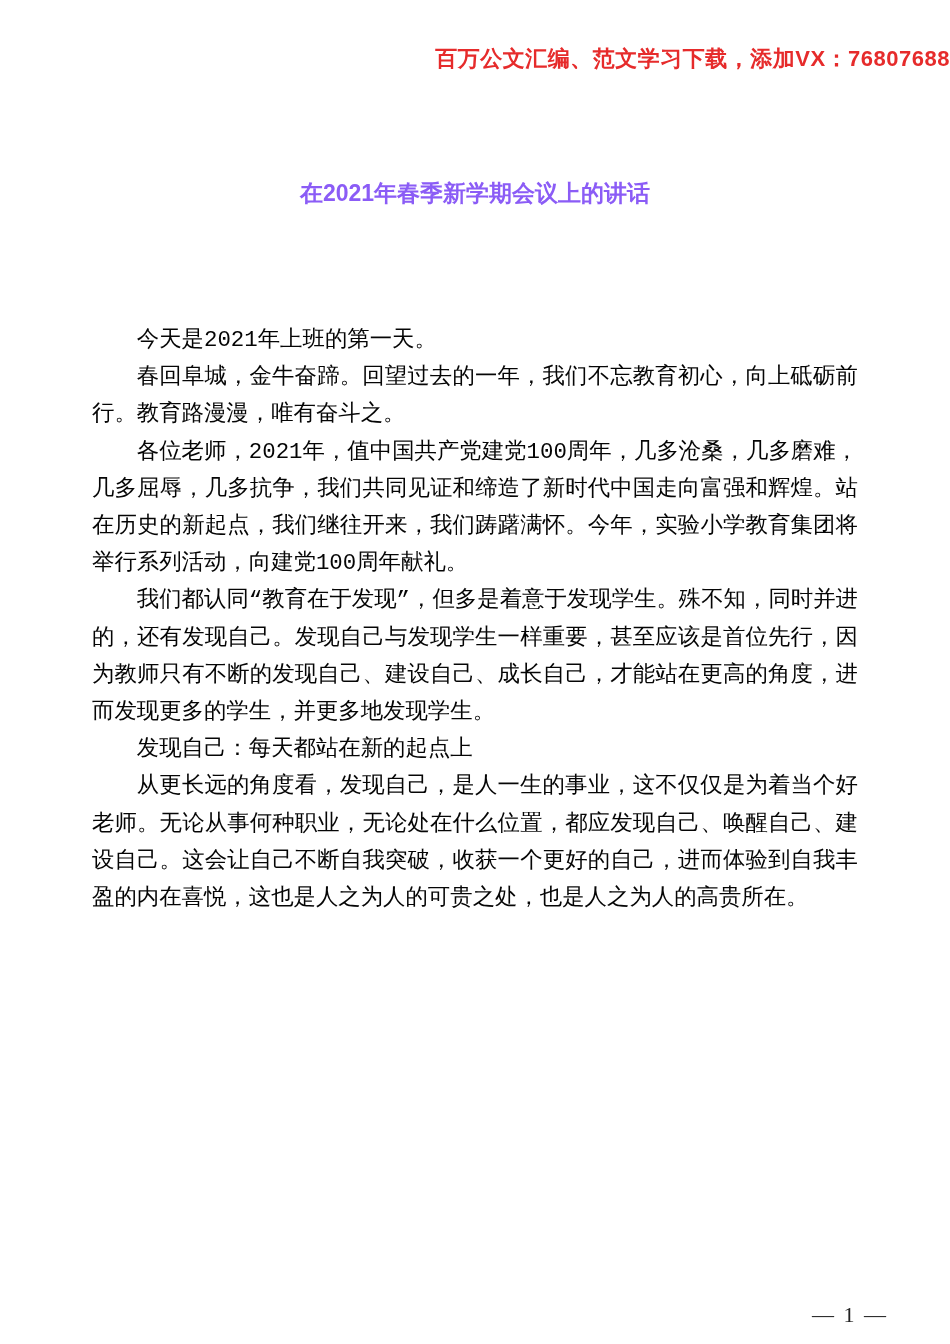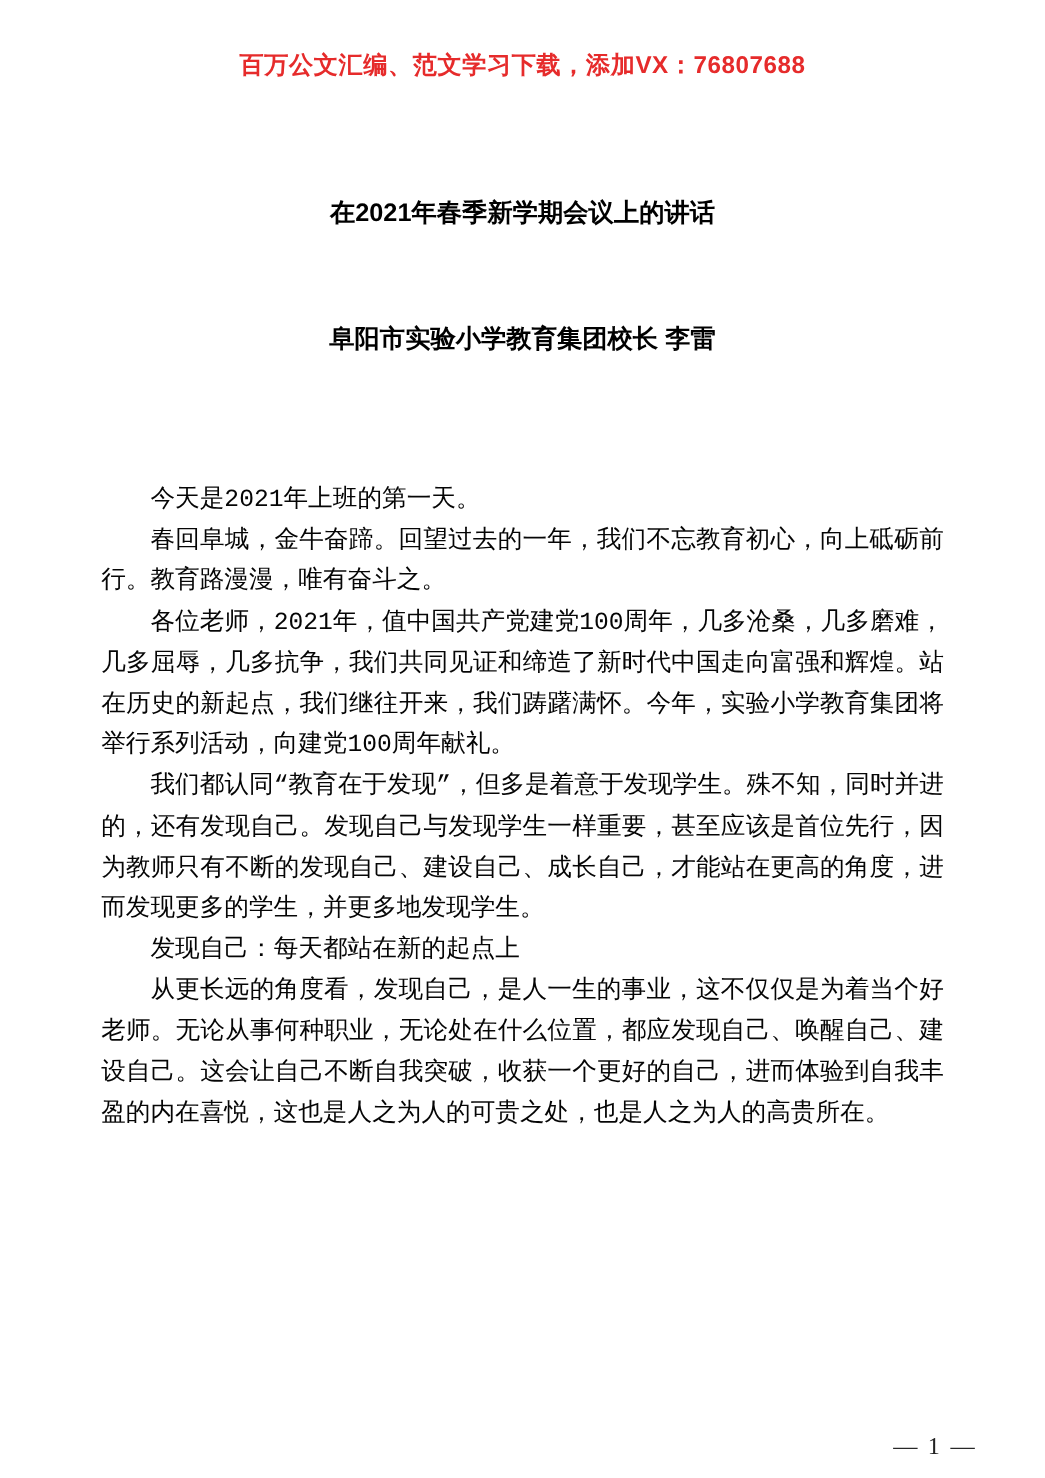--- a/index.html
+++ b/index.html
@@ -12,34 +12,34 @@
     width: 950px;
     height: 1344px;
     margin: 0 auto;
     background: #ffffff;
     overflow: hidden;
     font-family: "Liberation Sans", "DejaVu Sans", sans-serif;
     color: #000000;
   }
   .watermark {
     padding-top: 46px;
-    text-align: center;
+    text-align: right;
     color: #e62b2b;
     font-weight: 700;
     font-size: 22px;
     line-height: 26px;
     letter-spacing: 0.5px;
   }
   .title-block {
     margin-top: 26px;
     text-align: center;
     font-weight: 700;
     font-size: 23px;
     line-height: 38px;
-    color: #000000;
+    color: #8b5cf6;
     white-space: pre-wrap;
   }
   .body-text {
     width: 766px;
     margin: 34px 0 0 92px;
     font-size: 22.4px;
     line-height: 37.2px;
     text-align: justify;
     text-justify: inter-ideograph;
     color: #050505;
@@ -63,21 +63,20 @@
 </style>
 </head>
 <body>
 
 <div class="page">
 
   <div class="watermark">百万公文汇编、范文学习下载，添加VX：76807688</div>
 
   <div class="title-block">
     <div>在2021年春季新学期会议上的讲话</div>
-    <div>阜阳市实验小学教育集团校长 李雷</div>
   </div>
 
   <div class="body-text">
     <p>今天是2021年上班的第一天。</p>
     <p>春回阜城，金牛奋蹄。回望过去的一年，我们不忘教育初心，向上砥砺前行。教育路漫漫，唯有奋斗之。</p>
     <p>各位老师，2021年，值中国共产党建党100周年，几多沧桑，几多磨难，几多屈辱，几多抗争，我们共同见证和缔造了新时代中国走向富强和辉煌。站在历史的新起点，我们继往开来，我们踌躇满怀。今年，实验小学教育集团将举行系列活动，向建党100周年献礼。</p>
     <p>我们都认同“教育在于发现”，但多是着意于发现学生。殊不知，同时并进的，还有发现自己。发现自己与发现学生一样重要，甚至应该是首位先行，因为教师只有不断的发现自己、建设自己、成长自己，才能站在更高的角度，进而发现更多的学生，并更多地发现学生。</p>
     <p>发现自己：每天都站在新的起点上</p>
     <p>从更长远的角度看，发现自己，是人一生的事业，这不仅仅是为着当个好老师。无论从事何种职业，无论处在什么位置，都应发现自己、唤醒自己、建设自己。这会让自己不断自我突破，收获一个更好的自己，进而体验到自我丰盈的内在喜悦，这也是人之为人的可贵之处，也是人之为人的高贵所在。</p>
 

